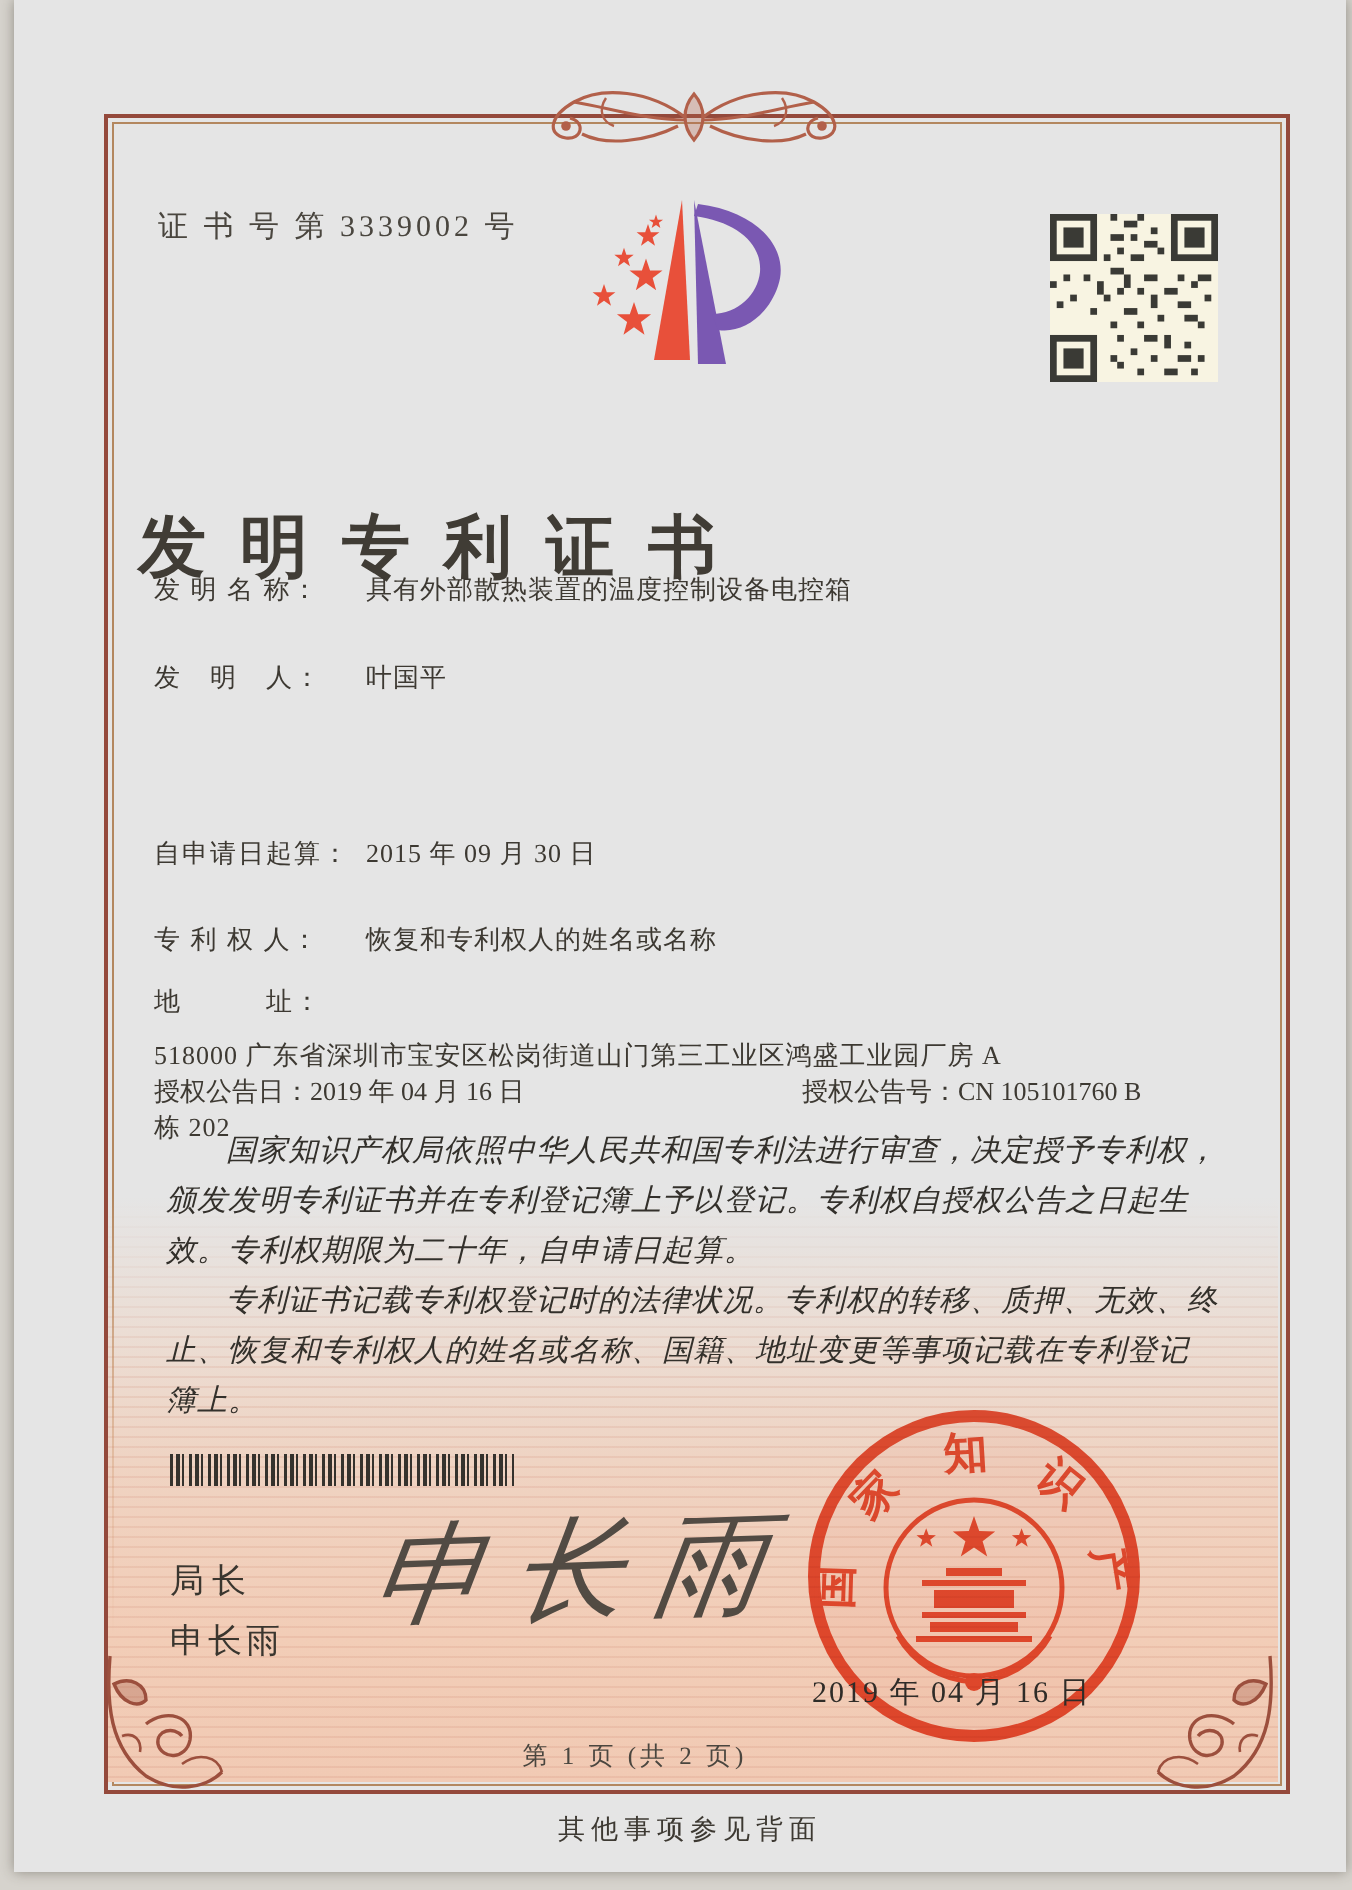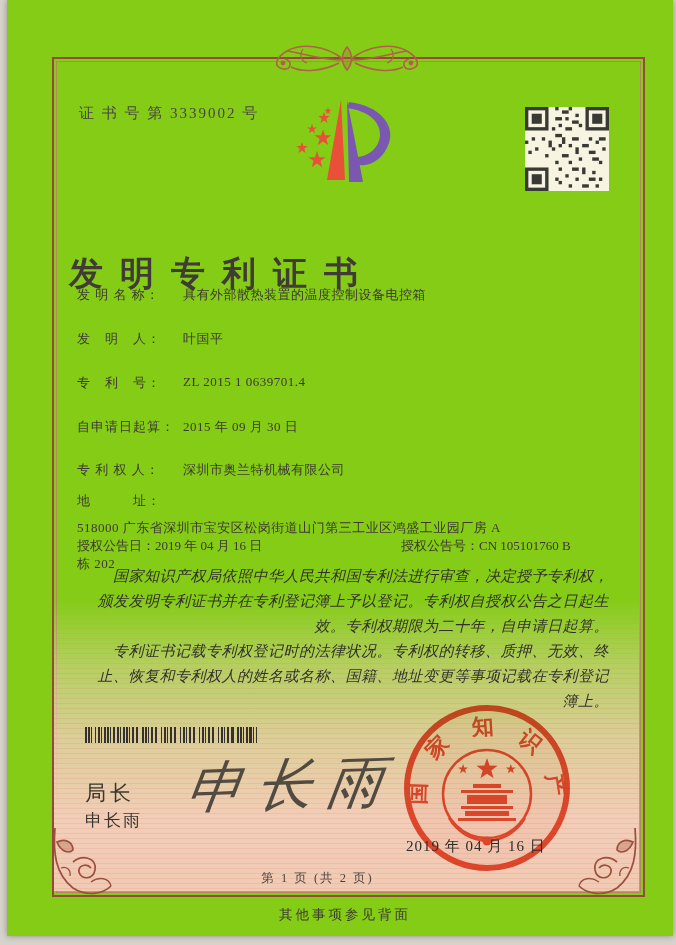--- a/index.html
+++ b/index.html
@@ -1,19 +1,19 @@
 <!DOCTYPE html>
 <html><head>
 <meta charset="utf-8">
 <style>
   html,body{margin:0;padding:0;width:676px;height:945px;overflow:hidden;
     font-family:"Liberation Serif","DejaVu Serif",serif;background:#c9c6c0;}
   #stage{position:relative;width:676px;height:945px;background:#d6d3cd;}
   #paper{position:absolute;left:7px;top:0;right:3px;bottom:9px;
-    background:#84cc16;box-shadow:0 0 6px rgba(60,55,45,.45);}
+    background:#e5e5e5;box-shadow:0 0 6px rgba(60,55,45,.45);}
   
   #frame{position:absolute;left:45px;top:57px;width:589px;height:836px;
     border:2px solid #94493b;}
   #frame::after{content:"";position:absolute;inset:2px;border:1px solid #b3875f;}
   
   #pink-band{position:absolute;left:47px;top:598px;width:585px;height:293px;
     background:linear-gradient(180deg,rgba(243,211,190,0) 0,rgba(243,211,190,.45) 70px,
       rgba(242,206,184,.8) 140px,#f2cdb7 220px,#f1cab4 100%);}
   #pink-band::after{content:"";position:absolute;inset:0;
     background:repeating-linear-gradient(180deg,rgba(198,110,90,.13) 0 1px,transparent 1px 5px);
@@ -24,26 +24,26 @@
   #logo{position:absolute;left:268px;top:86px;}
   #qr{position:absolute;left:518px;top:107px;}
   #title{left:45px;top:207px;width:589px;text-align:left;font-size:34px;
     font-weight:bold;letter-spacing:17px;text-indent:17px;color:#403c35;margin-top:44px;}
   .field-row{position:absolute;left:70px;width:540px;font-size:13px;color:#3d3932;}
   .flabel{display:inline-block;width:106px;letter-spacing:1px;vertical-align:top;}
   .fvalue{display:inline-block;vertical-align:top;letter-spacing:.5px;}
   .fvalue.addr{width:436px;line-height:36px;}
   .pair2{position:absolute;left:324px;top:0;white-space:nowrap;}
   #body-text{position:absolute;left:76px;top:564px;width:526px;font-size:15px;
-    line-height:25px;color:#33302b;font-style:italic;text-align:right;}
+    line-height:25px;color:#33302b;font-style:italic;}
   #body-text p{margin:0;text-indent:2em;letter-spacing:.5px;}
   #barcode{position:absolute;left:78px;top:727px;width:172px;height:16px;
     background:repeating-linear-gradient(90deg,#35322d 0 1.5px,transparent 1.5px 3px,
       #35322d 3px 5px,transparent 5px 6px,#35322d 6px 7px,transparent 7px 9.5px);}
-  #sig-title{left:78px;top:779px;font-size:21px;letter-spacing:4px;color:#3a362f;font-family:Liberation Serif, serif;}
+  #sig-title{left:78px;top:779px;font-size:17px;letter-spacing:4px;color:#3a362f;font-family:Liberation Serif, serif;}
   #sig-name{left:78px;top:809px;font-size:17px;letter-spacing:2px;color:#3a362f;}
   #sig-hand{left:180px;top:748px;font-size:56px;color:#45403a;
     transform:rotate(-2deg) skewX(-10deg);letter-spacing:14px;white-space:nowrap;
     font-style:italic;opacity:.92;}
   #seal{position:absolute;left:394px;top:702px;mix-blend-mode:multiply;opacity:.93;}
   #seal-date{left:399px;top:837px;font-size:15px;color:#2f2c28;letter-spacing:1px;z-index:6;}
   #page-num{left:45px;top:870px;width:531px;text-align:center;font-size:12.5px;
     letter-spacing:2px;color:#4a463f;}
   #back-note{left:0;top:906px;width:676px;text-align:center;font-size:13.5px;
     letter-spacing:3px;color:#3d3932;}
@@ -184,28 +184,25 @@
   </svg>
 
   <div id="title" class="txt">发明专利证书</div>
 
   <div class="field-row" style="top:286px">
     <span class="flabel">发 明 名 称：</span><span class="fvalue">具有外部散热装置的温度控制设备电控箱</span>
   </div>
   <div class="field-row" style="top:330px">
     <span class="flabel">发　明　人：</span><span class="fvalue">叶国平</span>
   </div>
-  <div class="field-row" style="top:374px">
-    <span class="flabel">专　利　号：</span><span class="fvalue">ZL 2015 1 0639701.4</span>
-  </div>
   <div class="field-row" style="top:418px">
     <span class="flabel">自申请日起算：</span><span class="fvalue">2015 年 09 月 30 日</span>
   </div>
   <div class="field-row" style="top:461px">
-    <span class="flabel">专 利 权 人：</span><span class="fvalue">深圳市奥兰特机械有限公司</span>
+    <span class="flabel">专 利 权 人：</span><span class="fvalue">恢复和专利权人的姓名或名称</span>
   </div>
   <div class="field-row" style="top:492px">
     <span class="flabel">地　　　址：</span><span class="fvalue addr">518000 广东省深圳市宝安区松岗街道山门第三工业区鸿盛工业园厂房 A 栋 202</span>
   </div>
   <div class="field-row" style="top:537px">
     <span>授权公告日：</span><span>2019 年 04 月 16 日</span>
     <span class="pair2"><span>授权公告号：</span><span>CN 105101760 B</span></span>
   </div>
 
   <div id="body-text">

